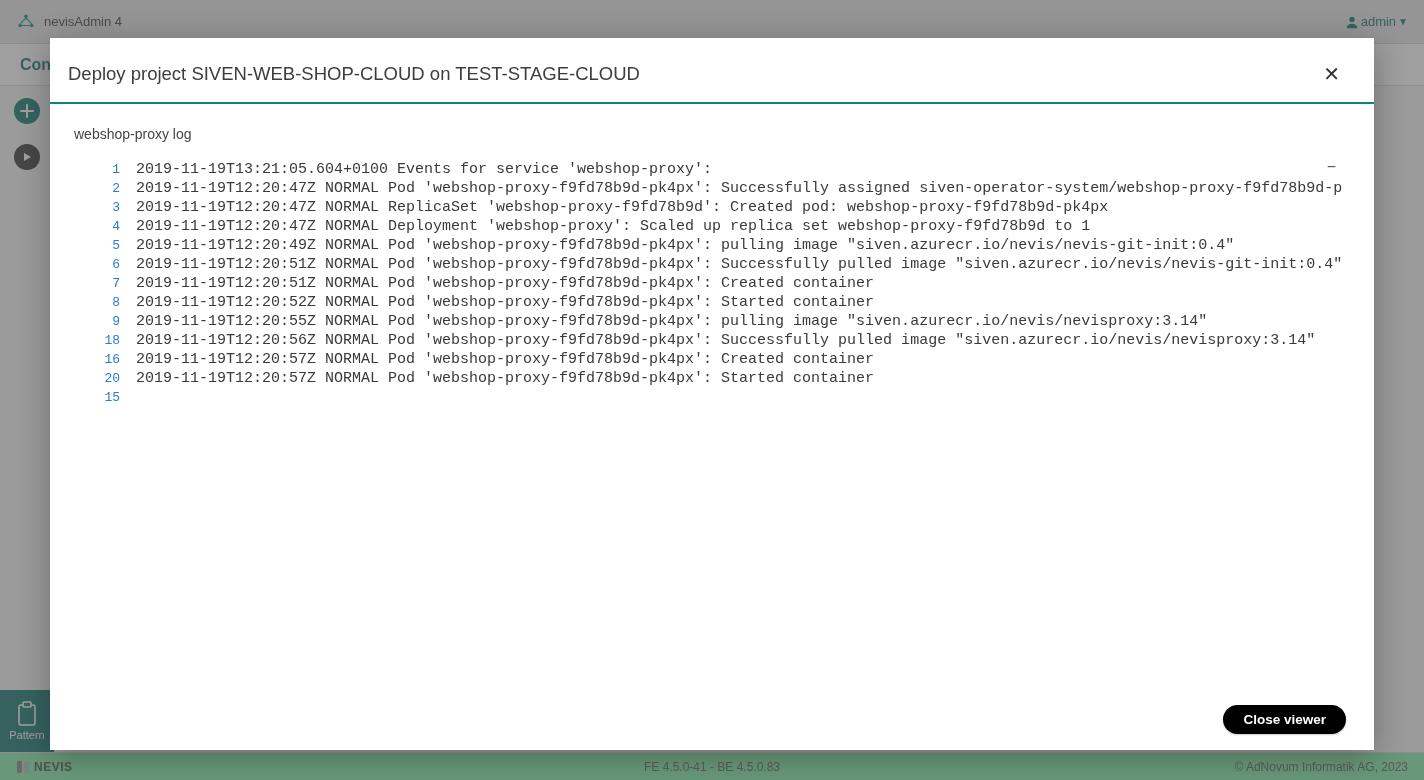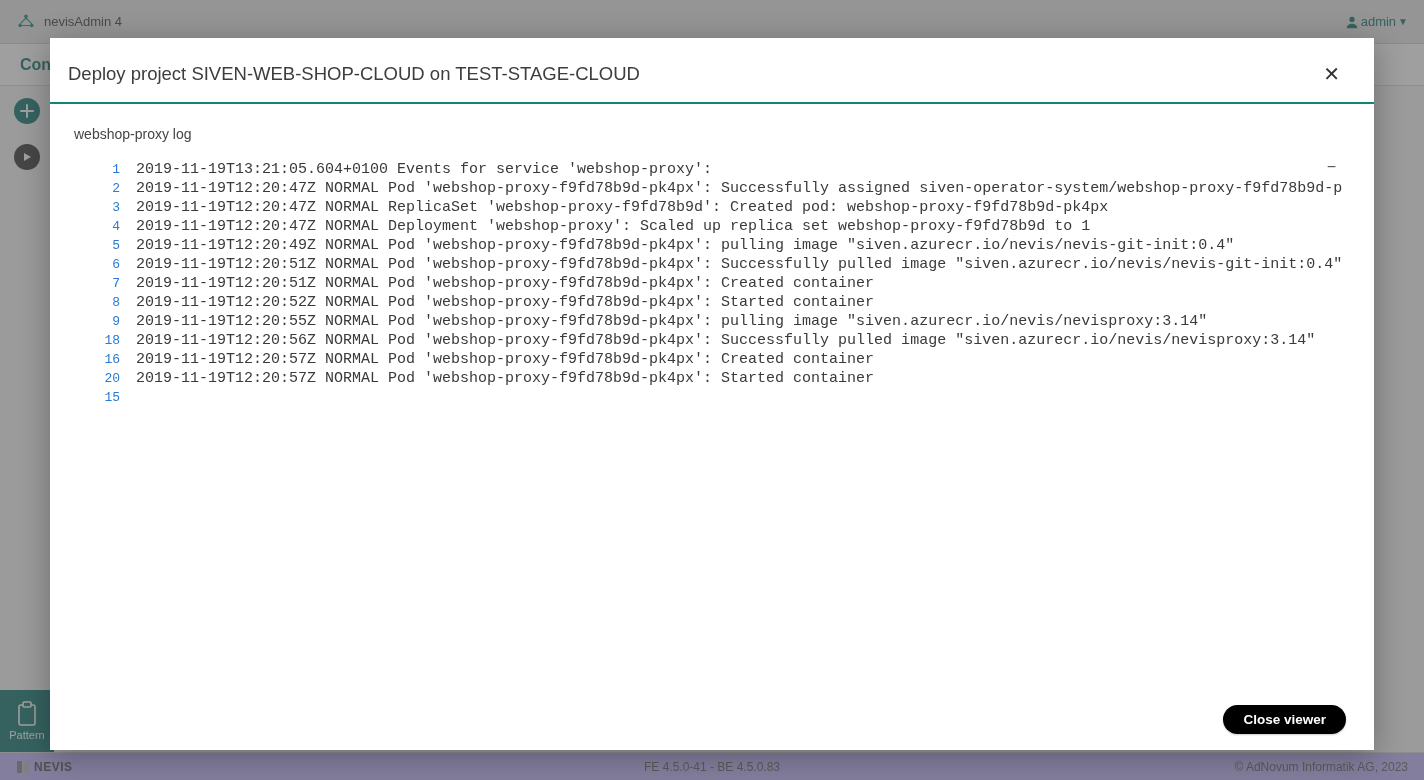--- a/index.html
+++ b/index.html
@@ -20,21 +20,21 @@
   .secondbar { height:42px; background:#fff; border-bottom:1px solid #dcdcdc; display:flex; align-items:center; padding:0 20px; color:#147871; font-weight:600; font-size:16px;}
   
   .leftrail { position:absolute; left:0; top:86px; width:54px; display:flex; flex-direction:column; align-items:center; gap:20px; padding-top:12px; }
   .rail-btn { width:26px; height:26px; border-radius:50%; display:flex; align-items:center; justify-content:center; color:#fff; cursor:pointer;}
   .rail-add { background:#147871; }
   .rail-play { background:#3a3a3a; }
   
   .clip-area { position:absolute; left:0; bottom:28px; width:54px; height:62px; background:#147871; display:flex; flex-direction:column; align-items:center; justify-content:center; color:#fff; font-size:11px; gap:2px;margin-top:17px; }
   .clip-icon { width:22px; height:26px; }
   
-  .footer { position:absolute; left:0; right:0; bottom:0; height:28px; background:#c4b5fd; border-top:1px solid #d7d7d7; display:flex; align-items:center; padding:0 16px; font-size:12px; color:#666;}
+  .footer { position:absolute; left:0; right:0; bottom:0; height:28px; background:#86efac; border-top:1px solid #d7d7d7; display:flex; align-items:center; padding:0 16px; font-size:12px; color:#666;}
   .footer-center { position:absolute; left:50%; transform:translateX(-50%); }
   .footer-right { margin-left:auto; }
   .footer-logo { display:flex; align-items:center; gap:4px; font-weight:600; color:#555; letter-spacing:0.5px;}
   
   .overlay { position:absolute; inset:0; background:rgba(80,80,80,0.55); display:flex; align-items:flex-start; justify-content:center; padding-top:38px; }
   .modal { width:1324px; height:712px; background:#fff; border-radius:0; box-shadow:0 6px 30px rgba(0,0,0,0.3); display:flex; flex-direction:column; padding:0 0 16px 0; }
   .modal-header { display:flex; align-items:center; justify-content:space-between; padding:22px 28px 14px 18px; }
   .modal-title { font-size:18.5px; font-weight:400; color:#3d3d3d; }
   .close-x { font-size:20px; cursor:pointer; color:#333; padding:4px 6px; line-height:1; }
   .modal-rule { height:2px; background:#0f847b; margin:0 0 0 0; }

